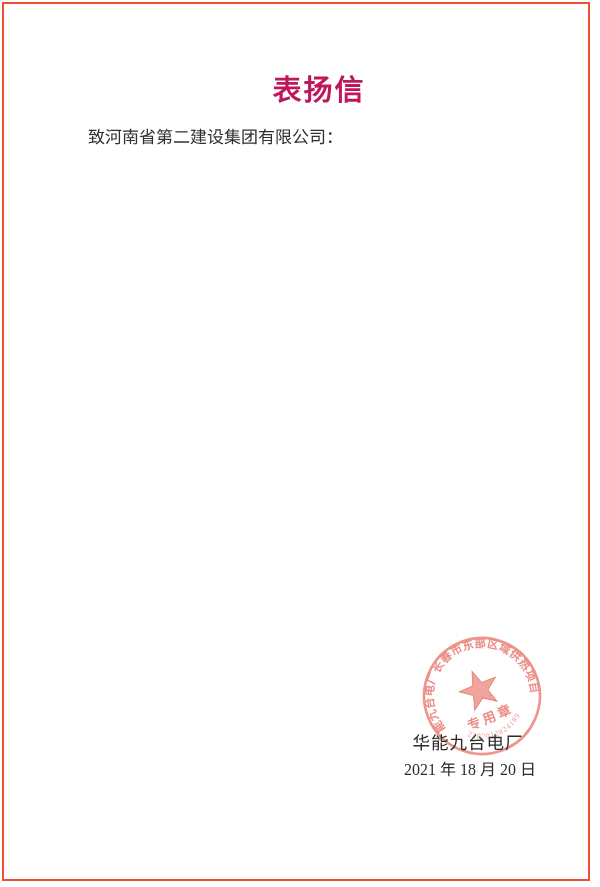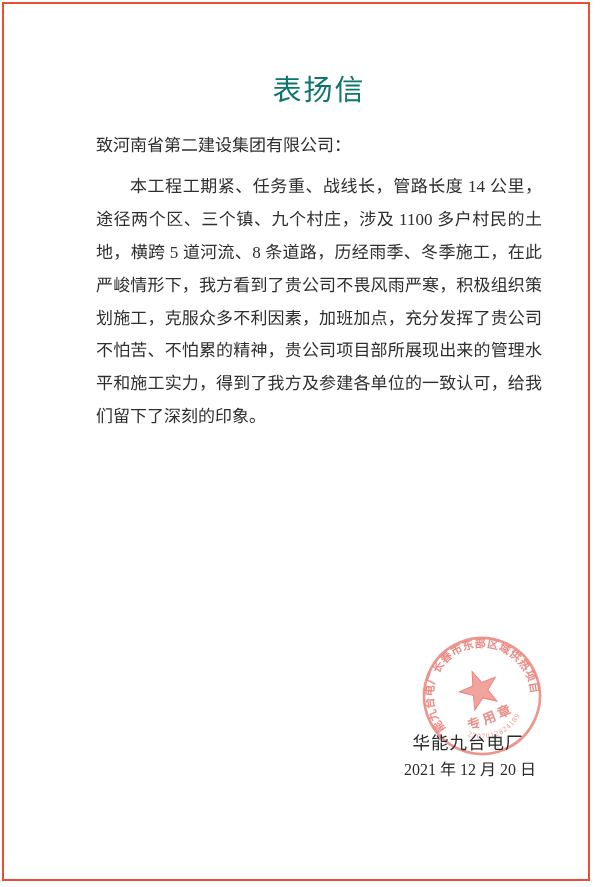--- a/index.html
+++ b/index.html
@@ -26,36 +26,36 @@
     pointer-events: none;
   }
   .title {
     position: absolute;
     left: 88px;
     top: 66px;
     width: 462px;
     margin: 0;
     text-align: center;
     font-size: 29px;
-    font-weight: normal;
+    font-weight: bold;
     letter-spacing: 2px;
-    color: #0f766e;
+    color: #be185d;
   }
   .body-text {
     position: absolute;
     left: 88px;
     top: 122px;
     width: 462px;
     font-size: 17px;
     line-height: 32.9px;
     text-align: justify;
     color: #2f2f2f;
   }
   .body-text p {
-    margin: 8px;
+    margin: 0;
   }
   .para {
     text-indent: 2em;
   }
   .seal {
     position: absolute;
     left: 416px;
     top: 630px;
     width: 132px;
     height: 132px;
@@ -113,21 +113,20 @@
 <body>
 
 <div class="page">
 
   <div class="frame"></div>
 
   <h1 class="title">表扬信</h1>
 
   <div class="body-text">
     <p class="salutation">致河南省第二建设集团有限公司：</p>
-    <p class="para">本工程工期紧、任务重、战线长，管路长度 14 公里，途径两个区、三个镇、九个村庄，涉及 1100 多户村民的土地，横跨 5 道河流、8 条道路，历经雨季、冬季施工，在此严峻情形下，我方看到了贵公司不畏风雨严寒，积极组织策划施工，克服众多不利因素，加班加点，充分发挥了贵公司不怕苦、不怕累的精神，贵公司项目部所展现出来的管理水平和施工实力，得到了我方及参建各单位的一致认可，给我们留下了深刻的印象。</p>
   </div>
 
   <svg class="seal" viewBox="-65 -65 130 130" xmlns="http://www.w3.org/2000/svg">
     <defs>
       <path id="sealArcTop" d="M -45.1,16.4 A 48,48 0 1,1 45.1,16.4"></path>
       <path id="sealArcBottom" d="M -32.2,27 A 42,42 0 0,0 32.2,27"></path>
     </defs>
     <g transform="rotate(-22)">
       <circle class="ring-stroke" cx="0" cy="0" r="57"></circle>
       <polygon class="star" points="0,-26 4.7,-12.47 19.02,-12.18 7.61,-3.53 11.76,10.18 0,2 -11.76,10.18 -7.61,-3.53 -19.02,-12.18 -4.7,-12.47"></polygon>
@@ -135,15 +134,15 @@
         <textPath href="#sealArcTop" startOffset="50%">华能九台电厂长春市东部区域供热项目部</textPath>
       </text>
       <text class="label-text" text-anchor="middle" x="0" y="27">专用章</text>
       <text class="serial-text" text-anchor="middle">
         <textPath href="#sealArcBottom" startOffset="50%">2207012824189</textPath>
       </text>
     </g>
   </svg>
 
   <div class="signature">华能九台电厂</div>
-  <div class="date">2021 年 12 月 20 日</div>
+  <div class="date">2021 年 18 月 20 日</div>
 
 </div>
 
 </body></html>

